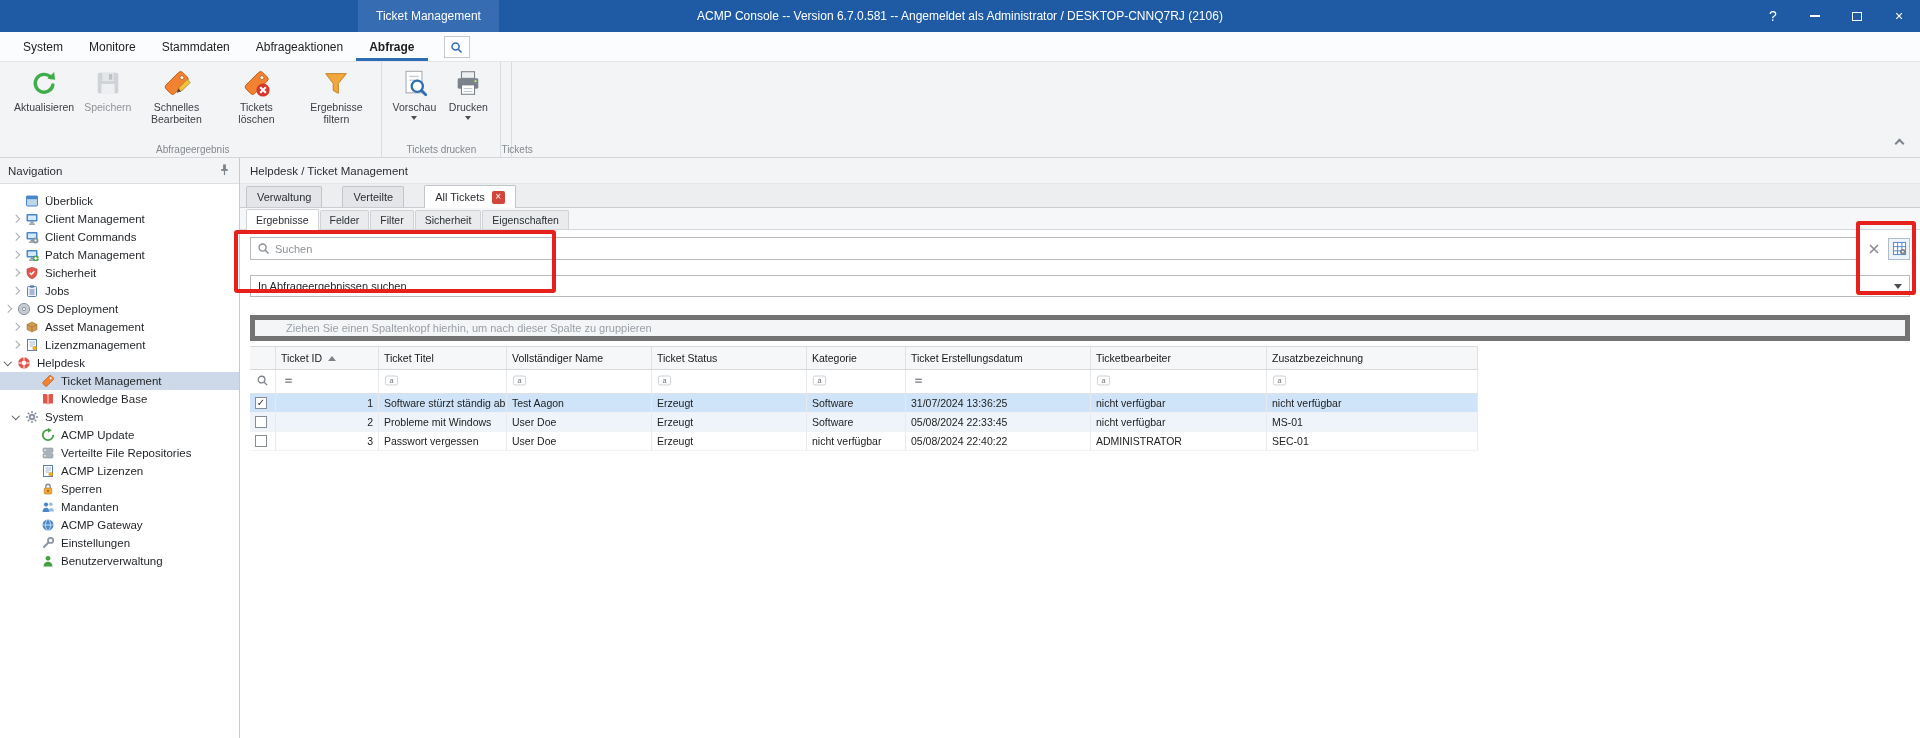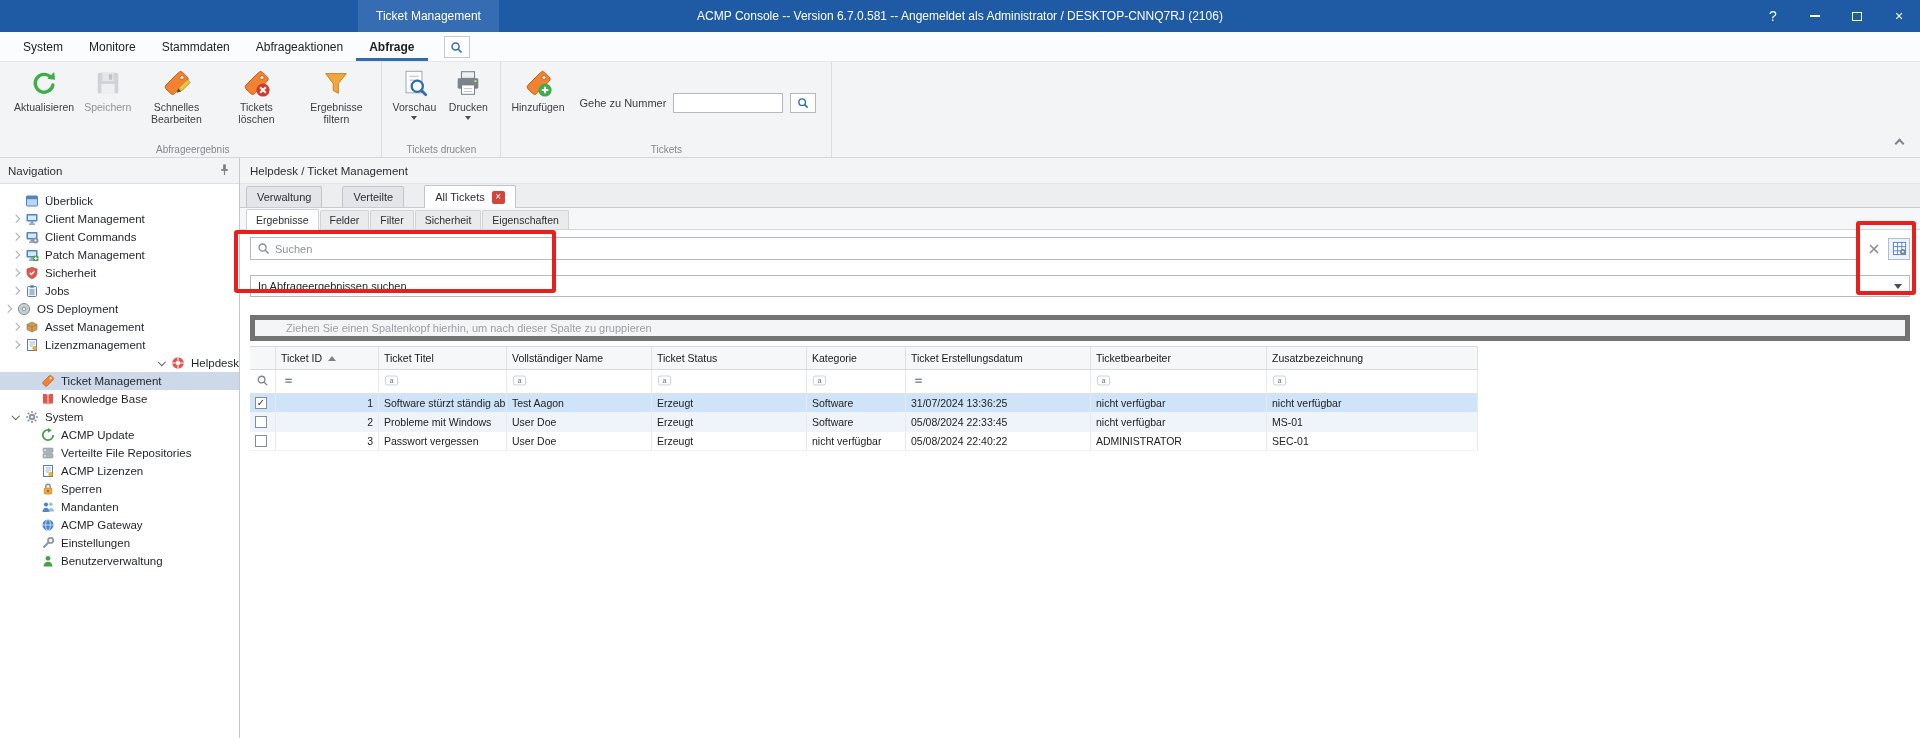--- a/index.html
+++ b/index.html
@@ -219,43 +219,20 @@
                   <line x1="11.5" y1="22" x2="20.5" y2="22" stroke="#b9bfc5"></line>
                   <line x1="11.5" y1="25" x2="20.5" y2="25" stroke="#b9bfc5"></line>
                 </svg></span>
               <span class="rib-label">Drucken</span>
               <i class="rib-caret"></i>
             </div>
           </div>
           <div class="rib-group-label">Tickets drucken</div>
         </div>
         <div class="rib-group">
-          <div class="rib-row">
-            <div class="rib-btn">
-              <span class="rib-icon"><svg xmlns="http://www.w3.org/2000/svg" viewBox="0 0 32 32" width="100%" height="100%">
-                  <g transform="rotate(45 16 16)">
-                    <rect x="10" y="3" width="13" height="25" rx="3" fill="#f08232" stroke="#c2631c"></rect>
-                    <circle cx="16.5" cy="7.5" r="2.2" fill="#fdf3e7" stroke="#c2631c"></circle>
-                  </g>
-                  <circle cx="23.5" cy="23.5" r="7" fill="#3fae49"></circle>
-                  <path d="M23.5 20v7m-3.5-3.5h7" stroke="#fff" stroke-width="2.2"></path>
-                </svg></span>
-              <span class="rib-label">Hinzufügen</span>
-            </div>
-            <div class="goto-wrap">
-              <span class="goto-label">Gehe zu Nummer</span>
-              <input class="goto-input" style="">
-              <span class="goto-btn">
-                <svg xmlns="http://www.w3.org/2000/svg" viewBox="0 0 14 14" width="100%" height="100%">
-                  <circle cx="6" cy="6" r="3.8" fill="none" stroke="#2e6db4" stroke-width="1.6"></circle>
-                  <line x1="8.9" y1="8.9" x2="12.4" y2="12.4" stroke="#2e6db4" stroke-width="1.8"></line>
-                </svg>
-              </span>
-            </div>
-          </div>
           <div class="rib-group-label">Tickets</div>
         </div>
       </div>
     <div class="ribbon-collapse">
         <i class="chev-up"></i>
       </div>
   </div>
 
   <div class="main">
 
@@ -386,21 +363,21 @@
               <svg xmlns="http://www.w3.org/2000/svg" viewBox="0 0 14 14" width="100%" height="100%">
                 <rect x="2.5" y="1.5" width="9" height="11" fill="#fff" stroke="#5a7fb2"></rect>
                 <line x1="4.5" y1="4" x2="10" y2="4" stroke="#9fb6d4"></line>
                 <line x1="4.5" y1="6" x2="10" y2="6" stroke="#9fb6d4"></line>
                 <line x1="4.5" y1="8" x2="8" y2="8" stroke="#9fb6d4"></line>
                 <circle cx="9.8" cy="10.2" r="2" fill="#f0b429" stroke="#c08a12" stroke-width="0.5"></circle>
               </svg>
             </span>
             <span class="tree-label">Lizenzmanagement</span>
           </div>
-          <div class="tree-item" style="padding-left: 8px; justify-content: flex-end;">
+          <div class="tree-item" style="">
             <span class="exp">
               <i class="chev open"></i>
             </span>
             <span class="tree-icon">
               <svg xmlns="http://www.w3.org/2000/svg" viewBox="0 0 14 14" width="100%" height="100%">
                 <circle cx="7" cy="7" r="5.8" fill="#e2574c"></circle>
                 <circle cx="7" cy="7" r="2.3" fill="#fff"></circle>
                 <g stroke="#fff" stroke-width="1">
                   <line x1="7" y1="1.2" x2="7" y2="4.7"></line>
                   <line x1="7" y1="9.3" x2="7" y2="12.8"></line>

